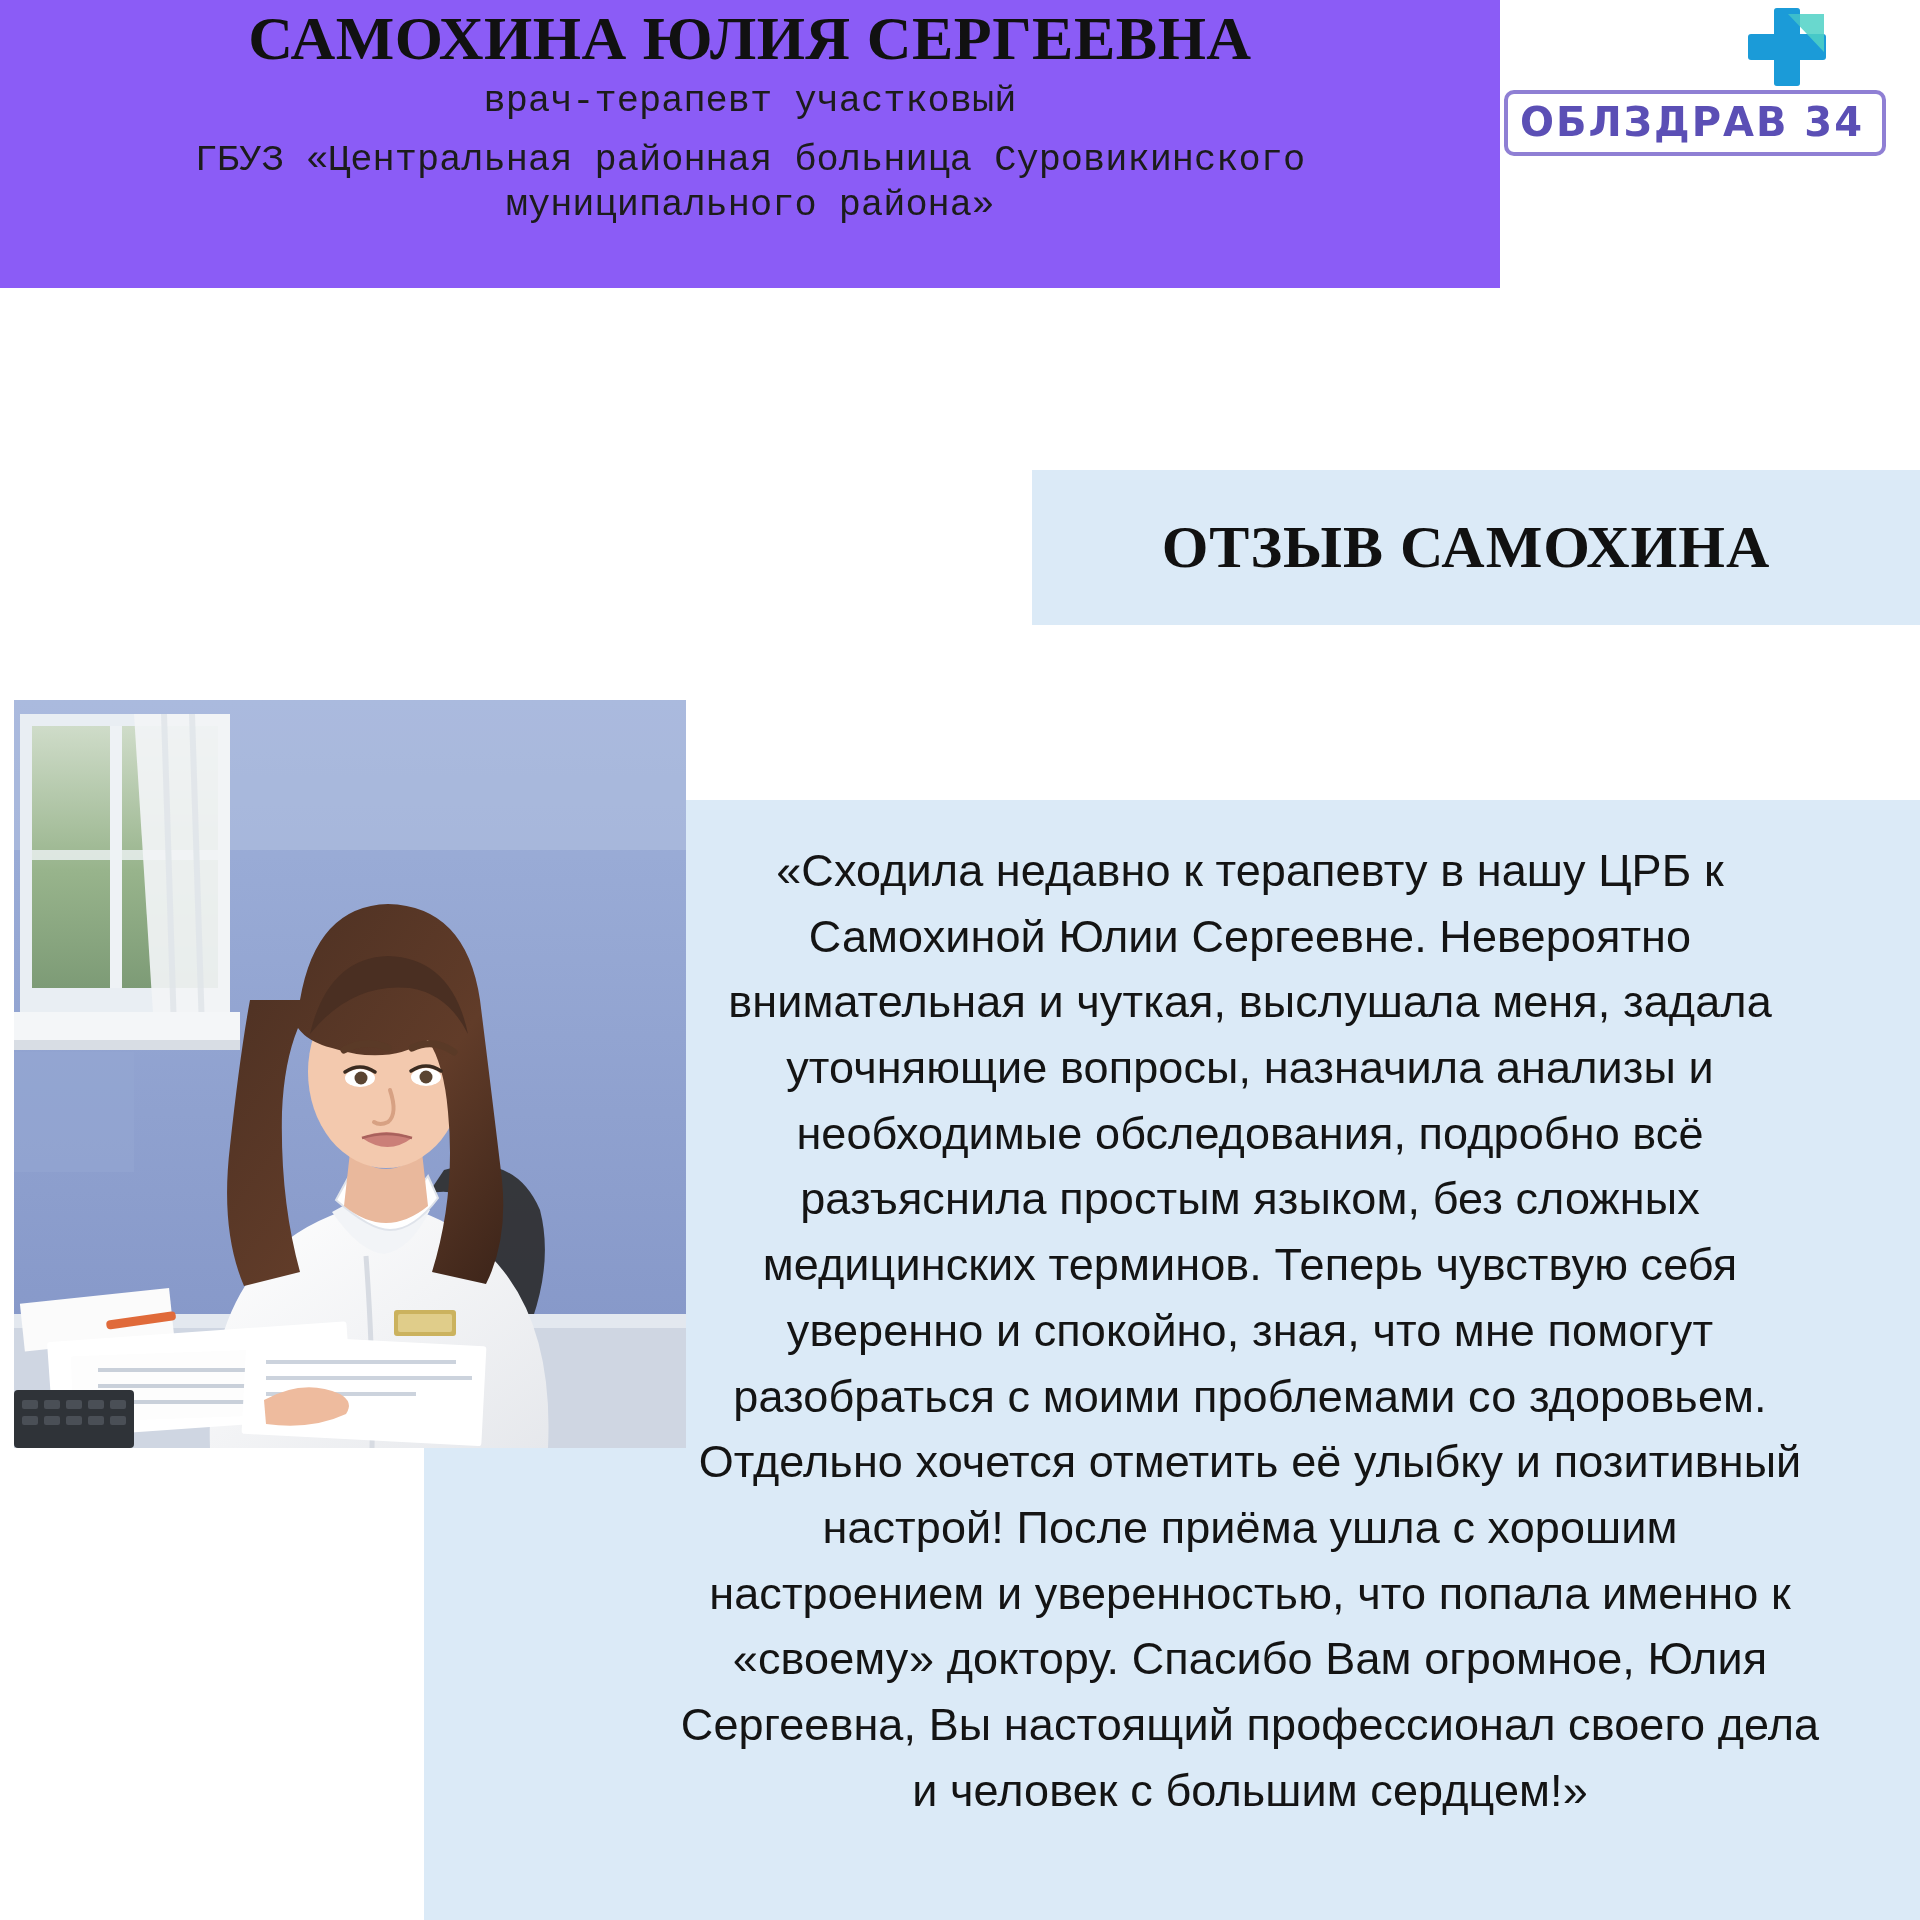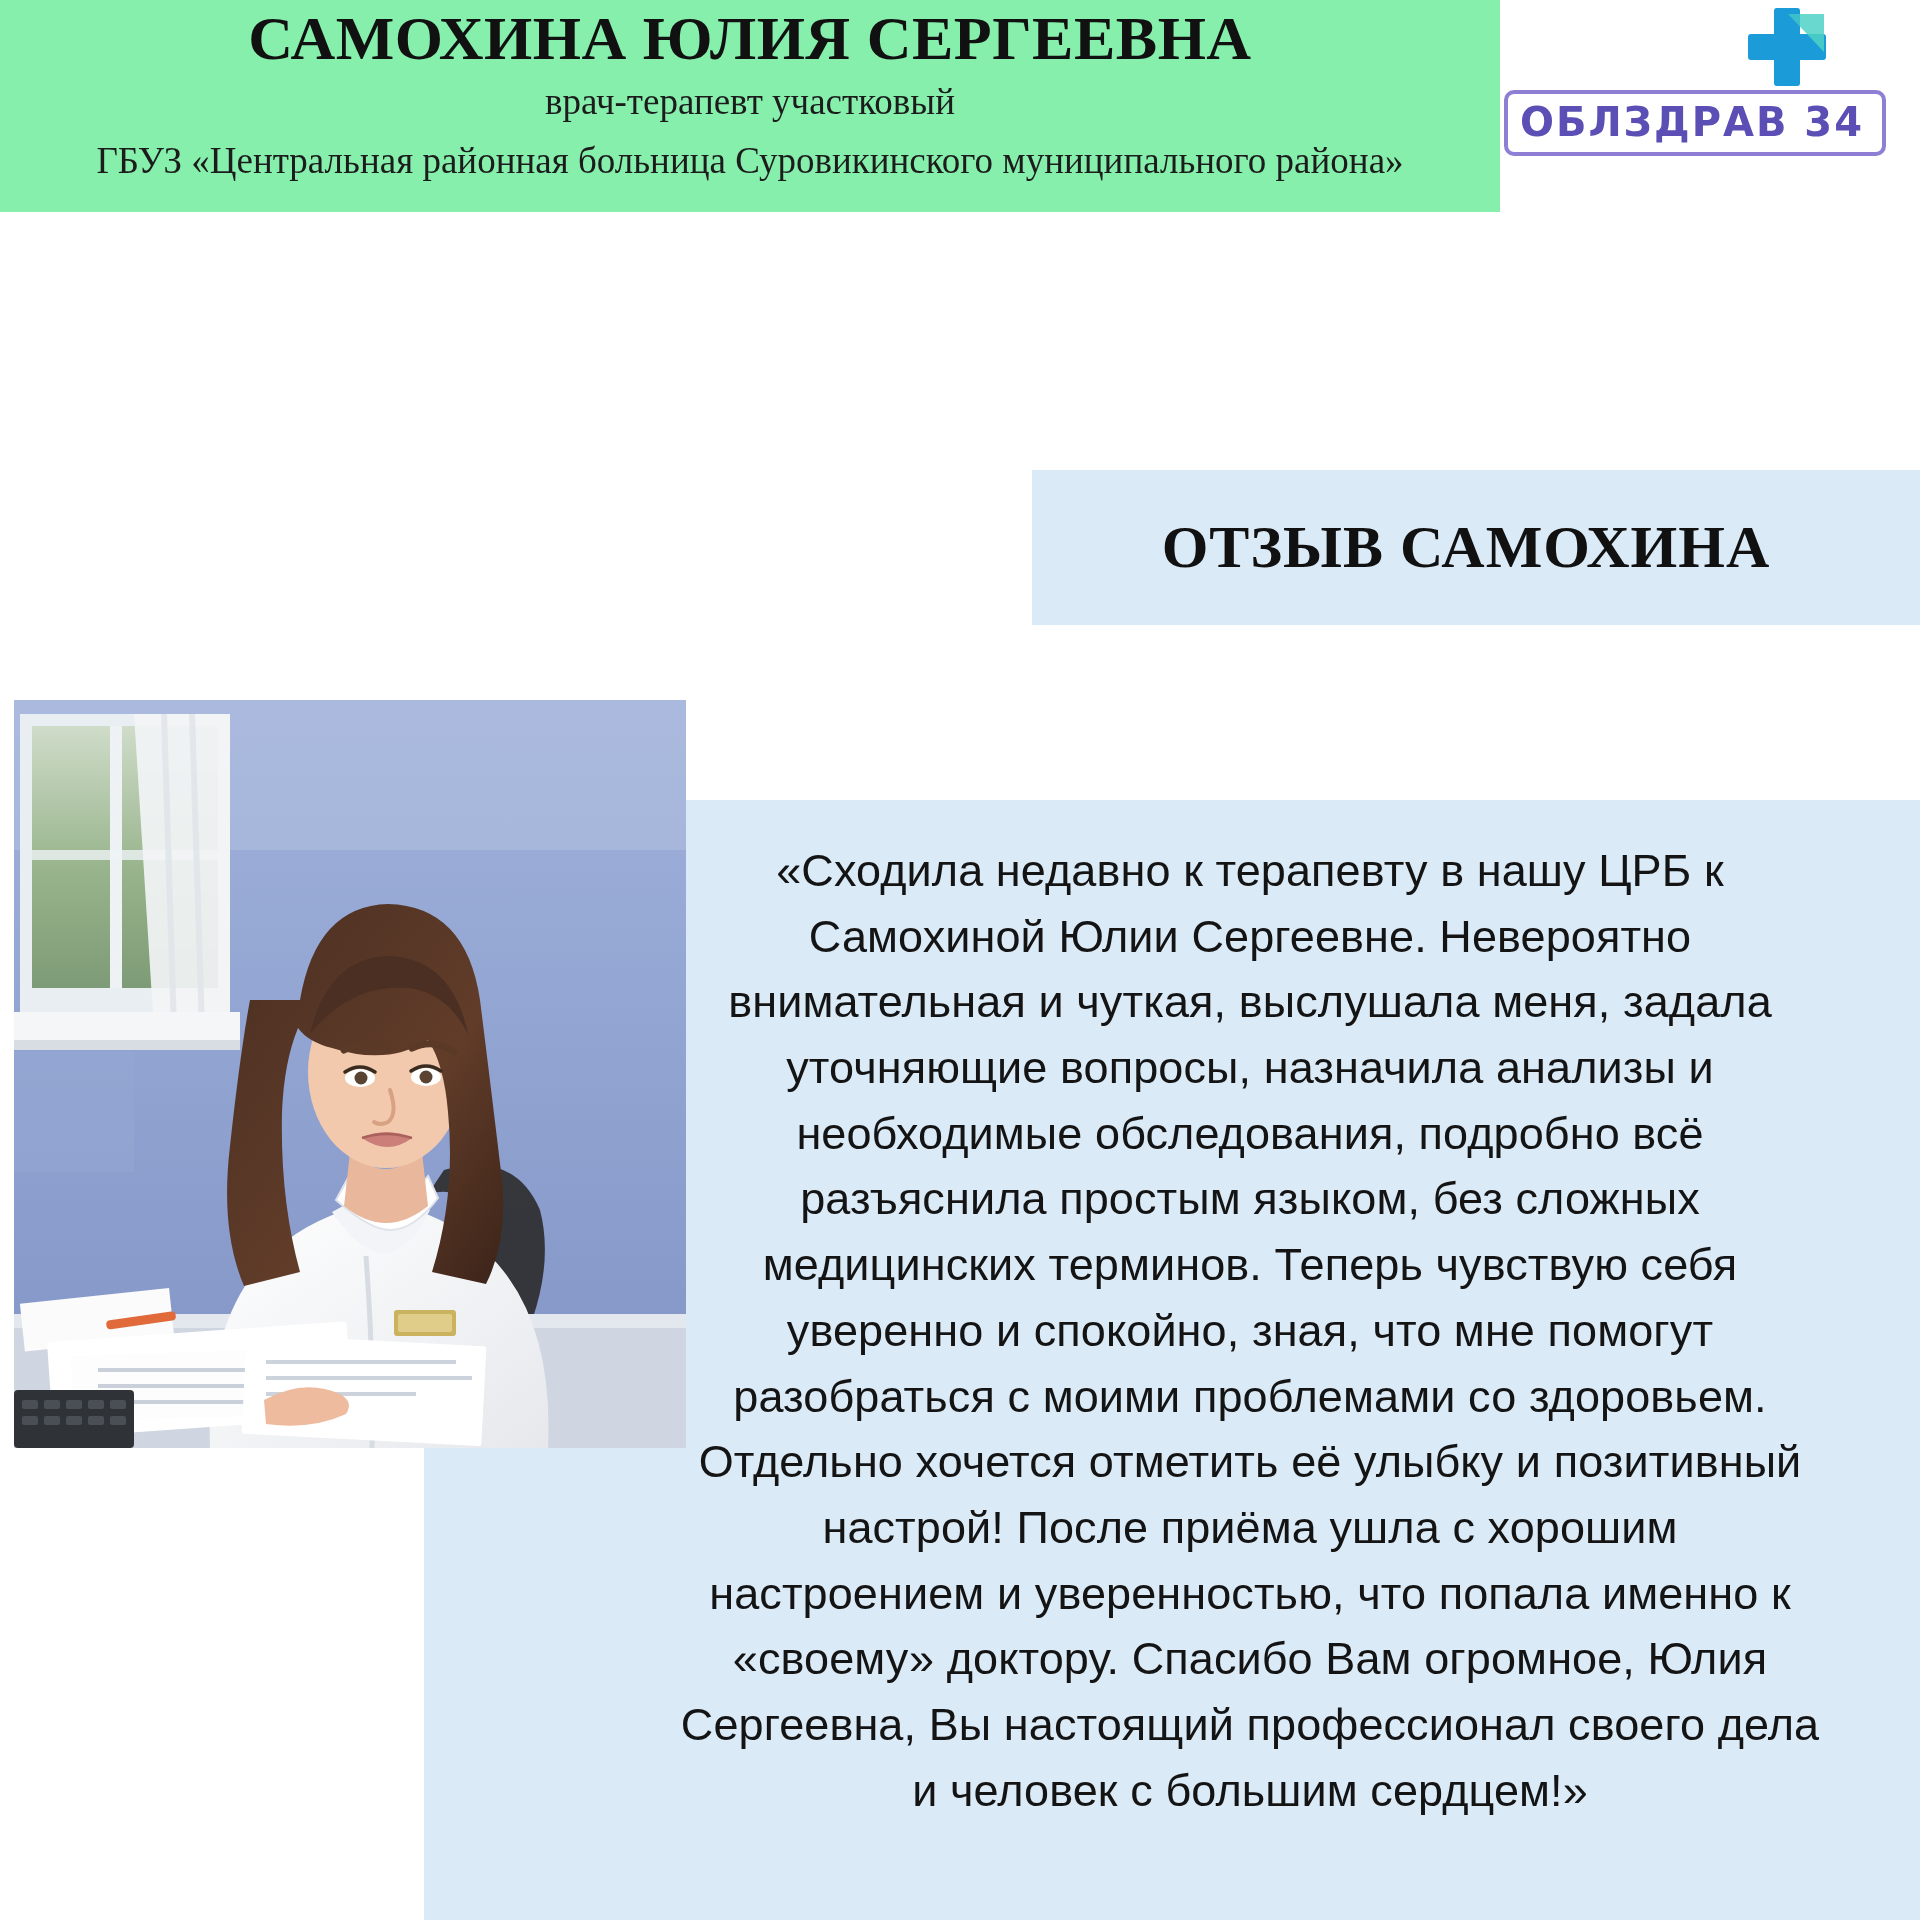--- a/index.html
+++ b/index.html
@@ -15,43 +15,43 @@
     overflow: hidden;
     position: relative;
   }
 
   
   .header-band {
     position: absolute;
     left: 0;
     top: 0;
     width: 1500px;
-    height: 212px;
-    background: #86efac;
+    height: 288px;
+    background: #8b5cf6;
   }
   .header-inner {
     position: absolute;
     left: 0;
     top: 6px;
     width: 1500px;
     text-align: center;
     color: #111111;
   }
   .doctor-name {
     font-family: "Liberation Serif", serif;
     font-weight: bold;
     font-size: 62px;
     letter-spacing: 0.5px;
     line-height: 1.05;
     margin: 0 0 8px 0;
     color: #111;
   }
   .doctor-role,
   .doctor-org {
-    font-family: Liberation Serif, serif;
+    font-family: Liberation Mono, monospace;
     font-size: 37px;
     line-height: 1.22;
     color: #1c1c1c;
     margin: 0;
     padding: 0 44px;
   }
   .doctor-org {
     margin-top: 14px;
   }
 

